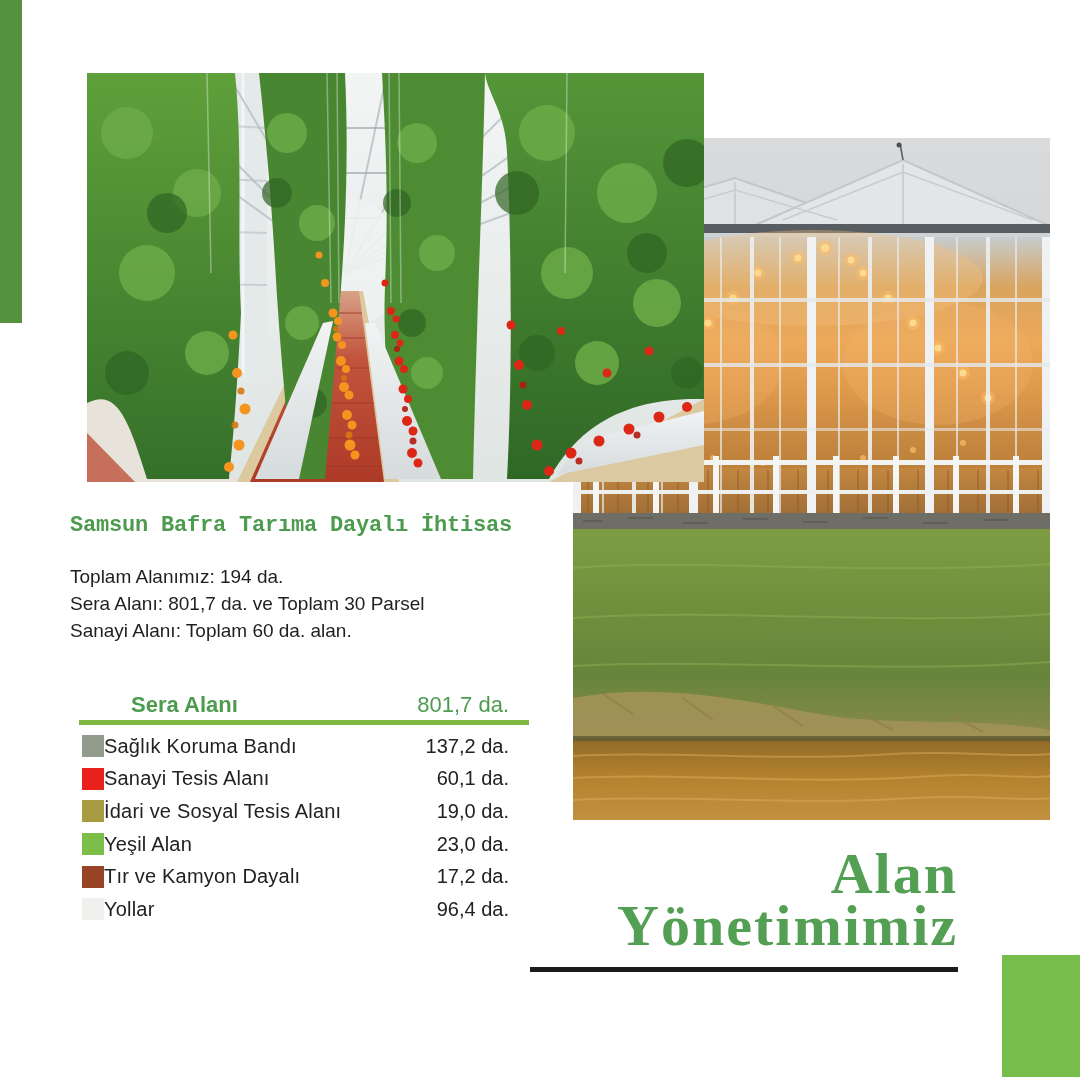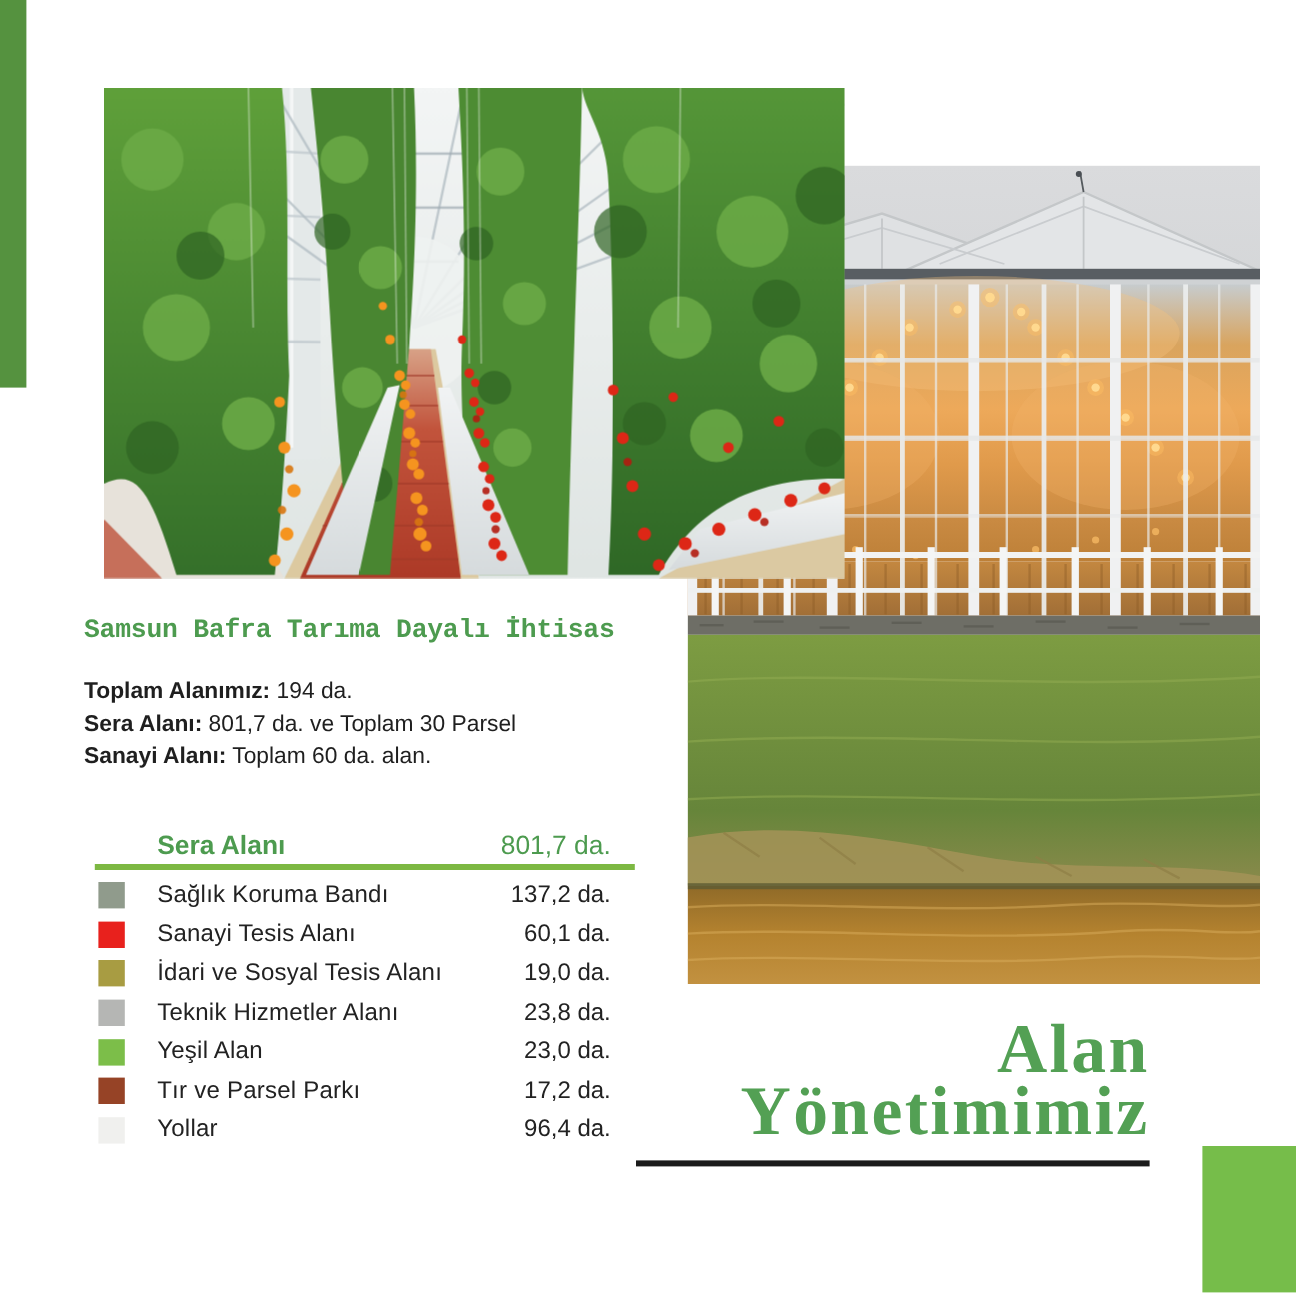--- a/index.html
+++ b/index.html
@@ -15,32 +15,32 @@
   .photo-exterior{left:533px;top:122px;width:477px;height:682px;z-index:2;}
   .photo-interior{left:47px;top:57px;width:617px;height:409px;z-index:3;}
   .photo svg{display:block;width:100%;height:100%;}
 
   
   .info{position:absolute;left:70px;top:511px;z-index:4;}
   .info-heading{margin:0;font-size:22px;line-height:30px;font-weight:bold;letter-spacing:-0.2px;
                 color:var(--heading-green,#4d9b4f);font-family:Liberation Mono, monospace;}
   .facts{position:absolute;left:70px;top:563px;z-index:4;}
   .fact{margin:0;font-size:19px;line-height:27px;color:var(--text-dark,#1f1f1f);}
-  .fact strong{font-weight:bold;text-align:center;}
+  .fact strong{font-weight:normal;text-align:center;}
 
   
   .area-table{position:absolute;left:79px;top:690px;width:450px;z-index:4;}
   .table-head{display:flex;align-items:center;height:30px;}
   .table-head .h-label{padding-left:52px;font-size:22px;font-weight:bold;color:var(--heading-green,#4d9b4f);}
   .table-head .h-value{margin-left:auto;padding-right:20px;font-size:22px;font-weight:normal;color:var(--heading-green,#4d9b4f);}
   .table-rule{width:100%;height:5px;background:var(--table-line,#7db843);}
   .legend-rows{margin-top:5px;}
   .legend-row{display:flex;align-items:center;height:32.6px;}
   .legend-swatch{width:22px;height:22px;margin-left:3px;flex:0 0 auto;}
-  .legend-label{margin-left:27px;font-size:20px;letter-spacing:0.2px;color:#222222;}
+  .legend-label{font-size:20px;letter-spacing:0.2px;color:#222222;}
   .legend-value{margin-left:auto;padding-right:20px;font-size:20px;color:#222222;}
 
   
   .big-title{position:absolute;left:530px;top:848px;width:428px;text-align:right;z-index:4;
              font-family:"Liberation Serif","DejaVu Serif",serif;font-weight:bold;
              color:var(--title-green,#53a054);font-size:58px;line-height:52px;letter-spacing:2px;}
   .title-underline{width:100%;height:5px;background:var(--underline,#1b1b1b);margin-top:15px;}
 </style>
 </head>
 <body>
@@ -475,32 +475,27 @@
       <span class="legend-swatch" style="background: rgb(232, 33, 29);"></span>
       <span class="legend-label">Sanayi Tesis Alanı</span>
       <span class="legend-value">60,1 da.</span>
     </div>
         <div class="legend-row">
       <span class="legend-swatch" style="background: rgb(168, 156, 66);"></span>
       <span class="legend-label">İdari ve Sosyal Tesis Alanı</span>
       <span class="legend-value">19,0 da.</span>
     </div>
         <div class="legend-row">
-      <span class="legend-swatch" style="background: rgb(181, 182, 180);"></span>
-      <span class="legend-label">Teknik Hizmetler Alanı</span>
-      <span class="legend-value">23,8 da.</span>
-    </div>
-        <div class="legend-row">
       <span class="legend-swatch" style="background: rgb(124, 190, 73);"></span>
       <span class="legend-label">Yeşil Alan</span>
       <span class="legend-value">23,0 da.</span>
     </div>
         <div class="legend-row">
       <span class="legend-swatch" style="background: rgb(150, 67, 38);"></span>
-      <span class="legend-label">Tır ve Parsel Parkı</span>
+      <span class="legend-label">Tır ve Kamyon Dayalı</span>
       <span class="legend-value">17,2 da.</span>
     </div>
         <div class="legend-row">
       <span class="legend-swatch" style="background: rgb(240, 240, 238);"></span>
       <span class="legend-label">Yollar</span>
       <span class="legend-value">96,4 da.</span>
     </div>
       </div>
   </section>
 

